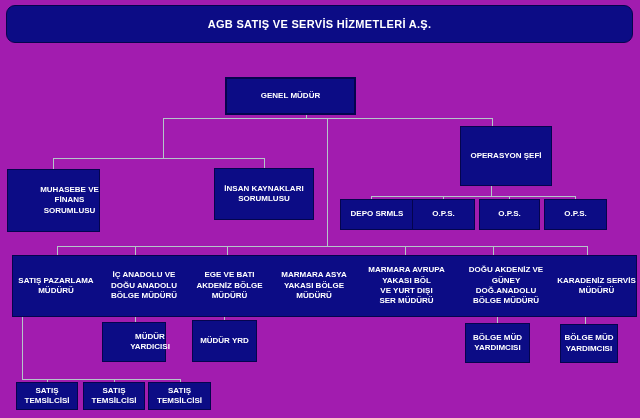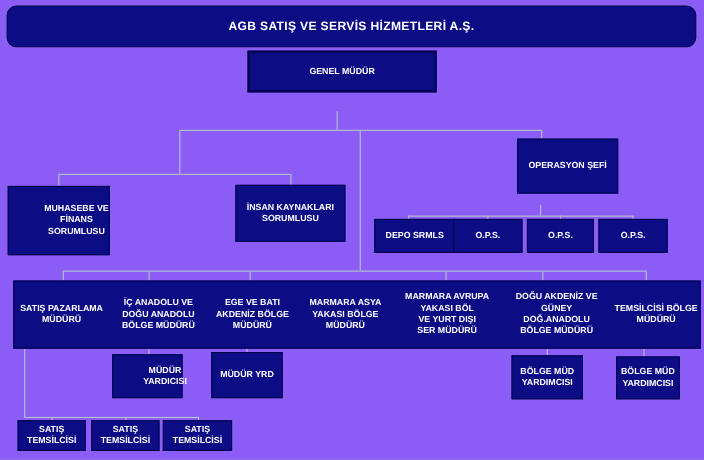--- a/index.html
+++ b/index.html
@@ -1,37 +1,37 @@
 <!DOCTYPE html>
 <html><head>
 <meta charset="utf-8">
 <style>
   html,body{margin:0;padding:0;}
   body{background:#cfcfcf;font-family:"Liberation Sans",sans-serif;}
-  #stage{position:relative;width:640px;height:418px;background:#8b5cf6;overflow:hidden;}
+  #stage{position:relative;width:640px;height:418px;background:#a21caf;overflow:hidden;}
 
   .node{
     position:absolute;
     background:#0c0c85;
     border:1px solid #04044e;
     color:#ffffff;
     display:flex;align-items:center;justify-content:center;
     text-align:center;
     font-weight:bold;
     font-size:8px;
     line-height:1.3;
     box-sizing:border-box;
   }
   .node span{white-space:pre-line;}
 
   #banner{left:6px;top:5px;width:627px;height:38px;border-radius:9px;font-size:11px;letter-spacing:.3px;}
-  #genel{left:225px;top:46px;width:172px;height:38px;border-width:2px;}
+  #genel{left:225px;top:77px;width:131px;height:38px;border-width:2px;}
   #muhasebe{left:7px;top:169px;width:93px;height:63px;padding-left:32px;}
   #insan{left:214px;top:168px;width:100px;height:52px;}
-  #operasyon{left:470px;top:126px;width:92px;height:50px;}
+  #operasyon{left:460px;top:126px;width:92px;height:60px;}
   #depo{left:340px;top:199px;width:74px;height:31px;align-items:center;}
   #ops1{left:412px;top:199px;width:63px;height:31px;}
   #ops2{left:479px;top:199px;width:61px;height:31px;}
   #ops3{left:544px;top:199px;width:63px;height:31px;}
 
   #bar{left:12px;top:255px;width:625px;height:62px;display:flex;padding:0;}
   .cell{flex:0 0 auto;display:flex;align-items:center;justify-content:center;text-align:center;height:100%;}
   .c1{width:88px;}.c2{width:88px;}.c3{width:83px;}.c4{width:86px;}
   .c5{width:99px;}.c6{width:100px;}.c7{width:81px;}
 
@@ -140,21 +140,21 @@
 VE YURT DIŞI
 SER  MÜDÜRÜ</span>
     </div>
     <div class="cell c6">
       <span>DOĞU AKDENİZ VE
 GÜNEY
 DOĞ.ANADOLU
 BÖLGE MÜDÜRÜ</span>
     </div>
     <div class="cell c7">
-      <span>TEMSİLCİSİ BÖLGE
+      <span>KARADENİZ SERVİS
 MÜDÜRÜ</span>
     </div>
   </div>
 
   <div class="node" id="myard">
     <span>MÜDÜR
 YARDICISI</span>
   </div>
   <div class="node" id="myrd">
     <span>MÜDÜR YRD</span>

